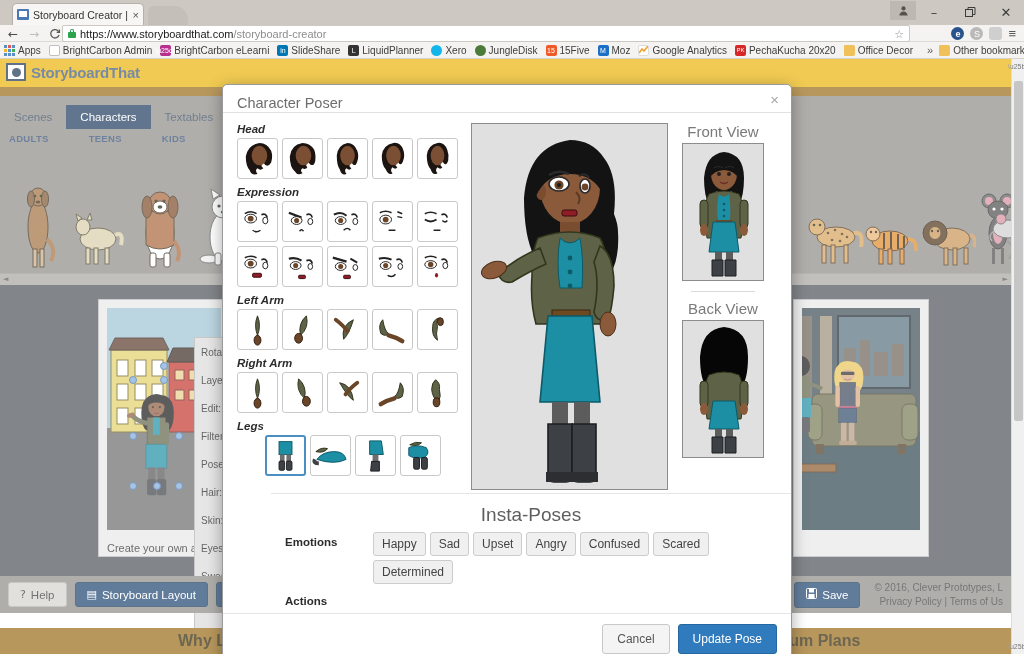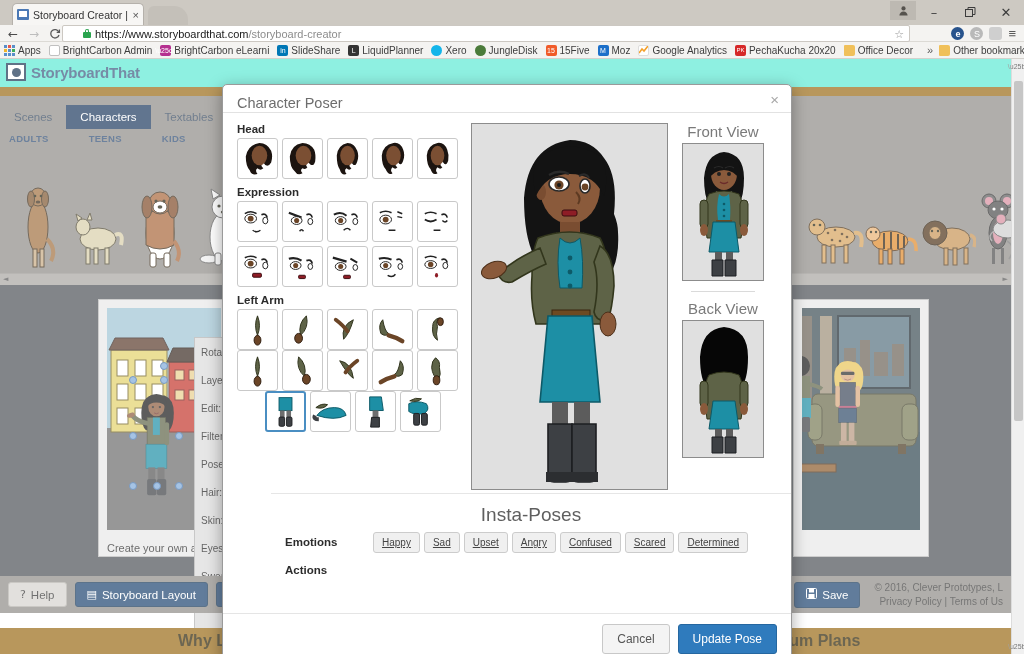--- a/index.html
+++ b/index.html
@@ -56,21 +56,21 @@
     background: #f4f3f1; border-bottom: 1px solid #dcdad5;
   }
   .nav-btns { position: absolute; top: 26px; left: 4px; display: flex; gap: 3px; }
   .nav-btn { width: 18px; height: 16px; display: flex; align-items: center; justify-content: center;
     font-size: 12px; color: #6f6f6f; font-family: "DejaVu Sans", sans-serif; }
   .nav-btn.active { color: #4a4a4a; }
   .nav-btn.disabled { color: #bdbdbd; }
   .omnibox {
     position: absolute; top: 25px; left: 62px; width: 848px; height: 17px;
     background: #fff; border: 1px solid #ccc8c2; border-radius: 2px;
-    display: flex; align-items: center; padding: 0 20px; overflow: hidden;
+    display: flex; align-items: center; padding: 0 5px; overflow: hidden;
   }
   .lock-icon { width: 8px; height: 9px; margin-right: 4px; position: relative; flex: 0 0 auto; }
   .lock-icon .body { position: absolute; bottom: 0; left: 0; width: 8px; height: 6px; background: #2aa44f; border-radius: 1px; }
   .lock-icon .shackle { position: absolute; top: 0; left: 2px; width: 4px; height: 4px;
     border: 1.3px solid #2aa44f; border-bottom: none; border-top-left-radius: 3px; border-top-right-radius: 3px; }
   .url-text { font-size: 11px; color: #202020; white-space: nowrap; }
   .url-text .dim { color: #8d8d8d; }
   .omni-star { position: absolute; right: 5px; top: 2px; font-size: 11px; color: #9a9a9a; }
   .ext-icons { position: absolute; top: 25px; right: 8px; display: flex; gap: 6px; align-items: center; height: 17px; }
   .ext-icon { width: 13px; height: 13px; border-radius: 50%; }
@@ -106,21 +106,21 @@
   
   .page { position: absolute; top: 59px; left: 0; width: 1024px; height: 595px; background: #fff; overflow: hidden; }
   .scroll-track { position: absolute; top: 0; right: 0; width: 13px; height: 595px; background: #f0f0f0; border-left: 1px solid #dcdcdc; }
   .scroll-thumb { position: absolute; top: 22px; left: 2px; width: 9px; height: 340px; background: #c6c6c6; border-radius: 2px; }
   .scroll-arrow { position: absolute; left: 0; width: 13px; height: 15px;
     display: flex; align-items: center; justify-content: center; font-size: 7px; color: #777; }
   .scroll-arrow.up { top: 0; }
   .scroll-arrow.down { bottom: 0; }
 
   
-  .site-header { position: absolute; top: 0; left: 0; width: 1011px; height: 28px; background: #5eead4; }
+  .site-header { position: absolute; top: 0; left: 0; width: 1011px; height: 28px; background: #eab308; }
   .brand { position: absolute; left: 6px; top: 4px; display: flex; align-items: center; }
   .brand-mark { width: 20px; height: 18px; border: 2px solid #1c3553; background: #fff;
     display: flex; align-items: center; justify-content: center; margin-right: 5px; }
   .brand-mark i { width: 9px; height: 9px; border-radius: 50%; background: #1c3553; display: block; }
   .brand-text { font-size: 15px; font-weight: bold; color: #2d2d2d; letter-spacing: -0.2px; }
   .brand-text span { color: #3c5a80; }
   .hdr-nav { position: absolute; right: 6px; top: 0; height: 28px; display: flex; align-items: center; gap: 0; }
   .hdr-link { font-size: 10px; font-weight: bold; color: #2f4d73; letter-spacing: .4px; padding: 0 14px; }
   .hdr-logout { font-size: 10px; font-weight: bold; color: #fff; letter-spacing: .4px;
     background: #9a6b16; padding: 8px 12px; height: 28px; display: flex; align-items: center; }
@@ -184,21 +184,21 @@
     position: absolute; top: 84px; left: 222px; width: 570px; height: 580px;
     background: #fff; border: 1px solid #9a9a9a; border-radius: 5px;
     box-shadow: 0 4px 16px rgba(0,0,0,0.35); overflow: hidden;
   }
   .modal-header { height: 28px; border-bottom: 1px solid #e2e2e2; position: relative; }
   .modal-title { position: absolute; left: 14px; top: 10px; font-size: 14.5px; color: #6d6d6d; font-weight: normal; }
   .modal-close { position: absolute; right: 12px; top: 7px; font-size: 15px; color: #a8a8a8; line-height: 1; }
 
   .modal-body { position: relative; height: 506px; padding: 10px 14px 0 14px; }
   .poser-cols { display: flex; gap: 9px; }
-  .col-parts { width: 225px; }
+  .col-parts { width: 225px; font-style: italic; }
   .part-label { font-size: 11.5px; font-weight: bold; color: #2c2c2c; margin: 7px 0 3px 0; }
   .part-label:first-child { margin-top: 0; }
   .thumbs { display: flex; gap: 4px; flex-wrap: wrap; }
   .thumb { width: 41px; height: 41px; border: 1px solid #c9c9c9; border-radius: 3px; background: #fff;
     position: relative; overflow: hidden; }
   .thumb.sel { border: 2px solid #4a8ec2; }
   .thumb svg { position: absolute; inset: 0; }
   .thumbs.legs { margin-left: 28px; }
 
   .col-preview { width: 197px; }
@@ -209,21 +209,21 @@
   .view-box { width: 82px; height: 138px; background: #e0e0e0; border: 1px solid #8c8c8c; margin: 3px auto 0 auto;
     position: relative; overflow: hidden; }
   .view-sep { width: 64px; height: 1px; background: #dadada; margin: 10px auto 8px auto; }
 
   .insta-wrap { position: absolute; left: 0; right: 0; top: 380px; border-top: 1px solid #e6e6e6; padding: 10px 14px 0 14px; margin-left: 48px; }
   .insta-title { font-size: 19px; color: #5f5f5f; text-align: center; font-weight: normal; margin-bottom: 6px; }
   .pose-row { display: flex; align-items: flex-start; margin-bottom: 7px; }
   .pose-cat { font-size: 11.5px; font-weight: bold; color: #2c2c2c; width: 88px; flex: 0 0 auto; padding-top: 4px; }
   .chips { display: flex; flex-wrap: wrap; gap: 4px; }
   .chip { background: #f0f0f0; border: 1px solid #ccc; border-radius: 3px;
-    font-size: 10px; color: #444; padding: 4px 8px; text-decoration: underline; }
+    font-size: 12px; color: #444; padding: 4px 8px; }
 
   .modal-footer { position: absolute; bottom: 0; left: 0; width: 100%; height: 50px;
     border-top: 1px solid #e5e5e5; background: #fff;
     display: flex; align-items: center; justify-content: flex-end; gap: 8px; padding: 0 14px; }
   .btn-cancel { background: #f4f4f4; border: 1px solid #c8c8c8; border-radius: 3px;
     font-size: 12px; color: #555; padding: 7px 14px; }
   .btn-primary { background: #2f7bbd; border: 1px solid #2567a0; border-radius: 3px;
     font-size: 12px; color: #fff; padding: 7px 14px; }
 </style>
 </head>
@@ -871,20 +871,21 @@
                 </svg>
               </div>
             <div class="thumb">
                 <svg viewBox="0 0 40 40">
                   <path d="M22 8q-4 3-2 9-2 8 0 14-6-4-5-14 0-7 7-9z" fill="#5e6347" stroke="#30331d"></path>
                   <ellipse cx="23" cy="12" rx="3" ry="4" fill="#6b4527" stroke="#2f1e10"></ellipse>
                 </svg>
               </div>
           </div>
 
+          <div class="part-label">Right Arm</div>
           <div class="thumbs">
             <div class="thumb">
                 <svg viewBox="0 0 40 40">
                   <path d="M20 6q4 10 0 20-4-10 0-20z" fill="#5e6347" stroke="#30331d"></path>
                   <ellipse cx="20" cy="31" rx="3.5" ry="5" fill="#6b4527" stroke="#2f1e10"></ellipse>
                 </svg>
               </div>
             <div class="thumb">
                 <svg viewBox="0 0 40 40">
                   <path d="M16 6q-3 12 6 20 3-12-6-20z" fill="#5e6347" stroke="#30331d"></path>
@@ -904,20 +905,21 @@
                 </svg>
               </div>
             <div class="thumb">
                 <svg viewBox="0 0 40 40">
                   <path d="M18 7q5 3 4 10 2 7-1 13-6-4-7-13 0-7 4-10z" fill="#5e6347" stroke="#30331d"></path>
                   <ellipse cx="19" cy="30" rx="3.4" ry="4.6" fill="#6b4527" stroke="#2f1e10"></ellipse>
                 </svg>
               </div>
           </div>
 
+          <div class="part-label">Legs</div>
           <div class="thumbs legs">
             <div class="thumb sel">
                 <svg viewBox="0 0 40 40">
                   <rect x="13" y="5" width="14" height="14" fill="#1d8fa5" stroke="#0d5a68"></rect>
                   <rect x="14" y="19" width="5" height="9" fill="#6e6e6e"></rect>
                   <rect x="21" y="19" width="5" height="9" fill="#6e6e6e"></rect>
                   <rect x="13" y="26" width="6" height="10" rx="1.5" fill="#3d4044" stroke="#1d1f22"></rect>
                   <rect x="21" y="26" width="6" height="10" rx="1.5" fill="#3d4044" stroke="#1d1f22"></rect>
                 </svg>
               </div>

